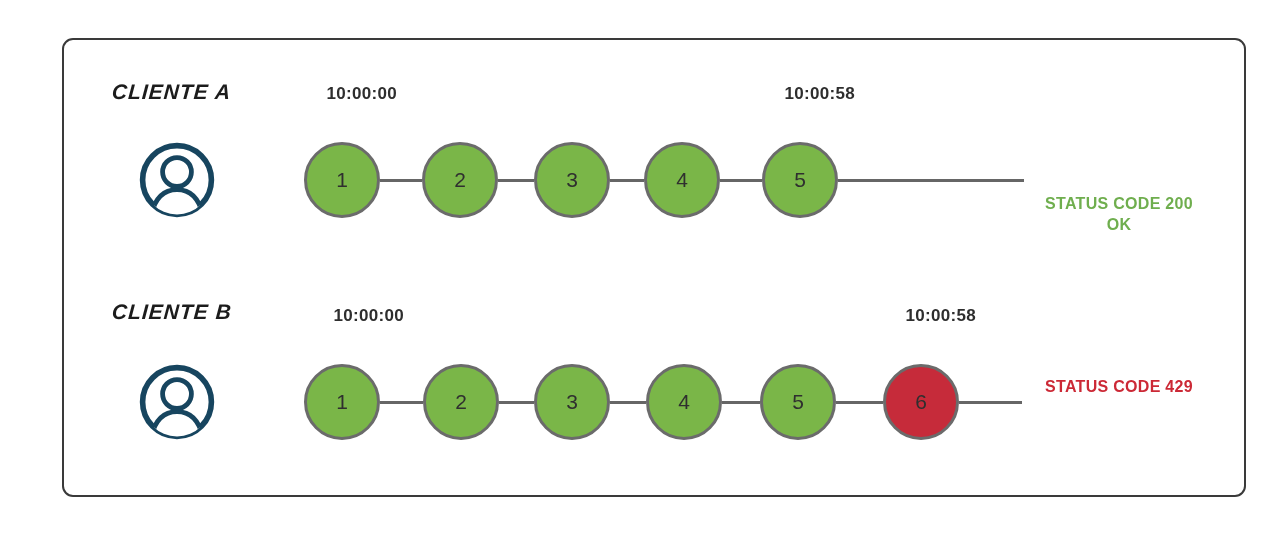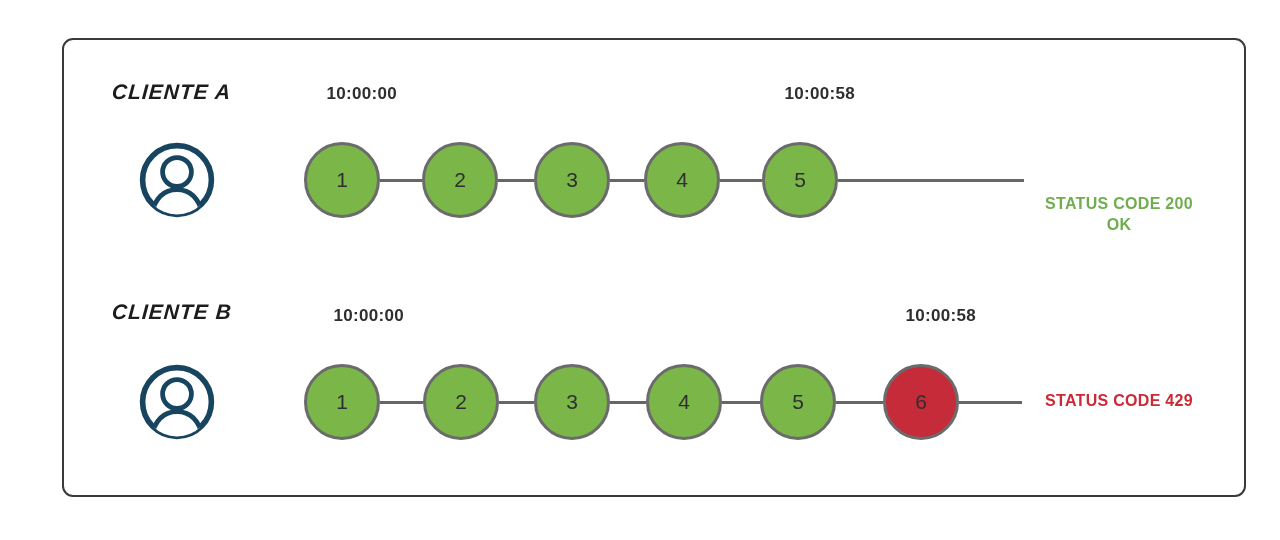--- a/index.html
+++ b/index.html
@@ -115,18 +115,18 @@
       <div class="circle ok">3</div>
       <div class="conn" style="width:36px"></div>
       <div class="circle ok">4</div>
       <div class="conn" style="width:38px"></div>
       <div class="circle ok">5</div>
       <div class="conn" style="width:47px"></div>
       <div class="circle error">6</div>
       <div class="tail" style="width:63px"></div>
     </div>
 
-    <div class="abs status red" style="left:955px;top:350px;">
+    <div class="abs status red" style="left:955px;top:336px;">
       <div>STATUS CODE 429</div>
     </div>
   </div>
 
 </div>
 
 </body></html>

